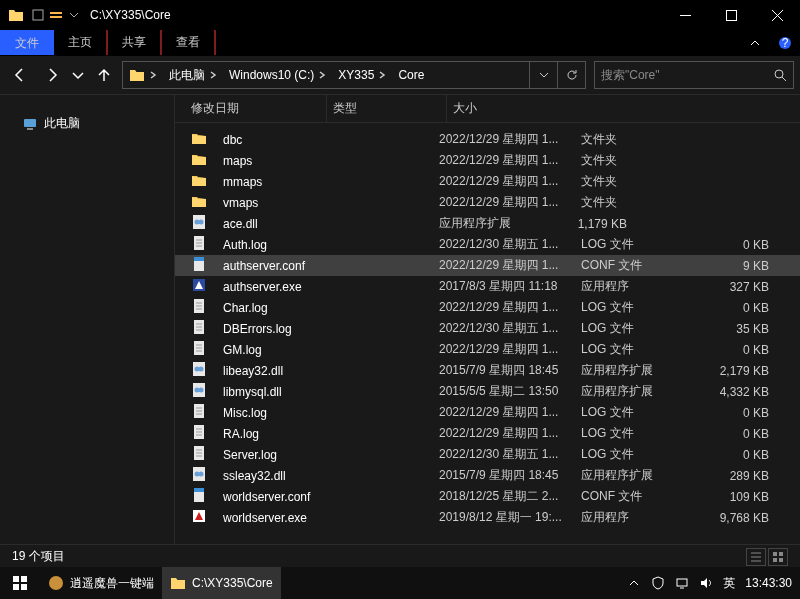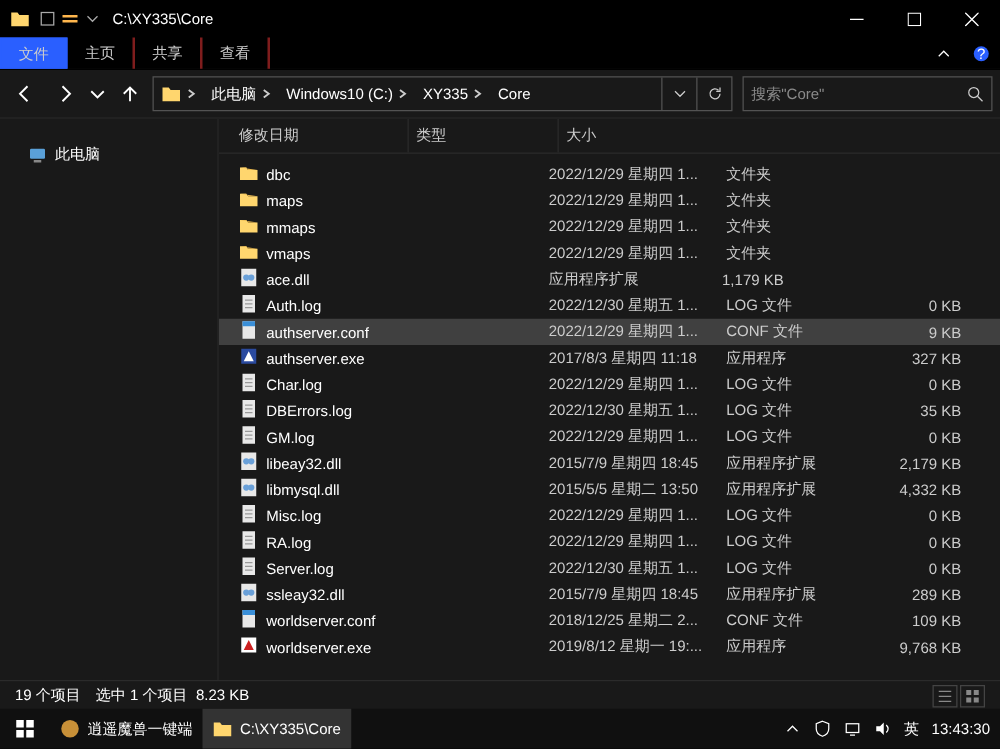--- a/index.html
+++ b/index.html
@@ -32,26 +32,26 @@
 .content{display:flex;height:449px}
 .nav{width:175px;background:#191919;border-right:1px solid #2b2b2b;padding-top:18px}
 .navitem{display:flex;align-items:center;padding:2px 8px 2px 22px;gap:6px;color:#ccc}
 .main{flex:1;background:#191919;overflow:hidden}
 .cols{display:flex;height:28px;padding-left:10px;border-bottom:1px solid #2b2b2b}
 .col{display:flex;align-items:center;color:#ccc;padding-left:6px;border-right:1px solid #2b2b2b}
 .c1{width:254px}.c2{width:142px}.c3{width:120px}.c4{width:80px;text-align:center;padding-right:12px;border-right:none}
 .rows{padding-top:6px}
 .row{display:flex;height:21px;align-items:center;padding-left:10px}
 .row.sel{background:#404040}
-.cell1{width:254px;display:flex;align-items:center;gap:6px;padding-left:6px}
+.cell1{width:254px;display:flex;align-items:center;gap:16px;padding-left:6px}
 .cell2{width:142px;color:#ccc;overflow:hidden;white-space:nowrap}
 .cell3{width:120px;color:#ccc}
 .cell4{width:80px;text-align:right;color:#ccc;padding-right:12px}
 .ficon{width:16px;height:16px;flex-shrink:0}
-.statusbar{height:24px;background:#191919;display:flex;align-items:center;padding:0 12px;gap:12px;color:#ccc;border-top:1px solid #2b2b2b}
+.statusbar{height:24px;background:#191919;display:flex;align-items:center;padding:0 12px;gap:24px;color:#ccc;border-top:1px solid #2b2b2b}
 .statusbar .viewbtns{margin-left:auto;display:flex;gap:2px}
 .statusbar .viewbtns div{width:20px;height:18px;display:flex;align-items:center;justify-content:center;border:1px solid #444}
 .taskbar{height:32px;background:#101010;display:flex;align-items:center;position:absolute;bottom:0;left:0;right:0}
 .taskbar .start{width:40px;height:32px;display:flex;align-items:center;justify-content:center}
 .taskbar .tbitem{height:32px;display:flex;align-items:center;padding:0 8px;gap:6px;color:#fff}
 .taskbar .tbitem.selected{background:#333}
 .tray{margin-left:auto;display:flex;align-items:center;gap:10px;padding-right:8px}
 .tray svg{width:14px;height:14px}
 svg.pc{fill:#ccc}
 </style>
@@ -433,21 +433,20 @@
           <div class="cell2">2019/8/12 星期一 19:...</div>
           <div class="cell3">应用程序</div>
           <div class="cell4">9,768 KB</div>
         </div>
       </div>
   </div>
 </div>
 
 <div class="statusbar">
   <span>19 个项目</span>
-  <span><span>选中 1 个项目</span>&nbsp;&nbsp;<span>8.23 KB</span></span>
   <div class="viewbtns">
     <div>
         <svg width="12" height="12" viewBox="0 0 12 12">
           <path d="M1 2h10M1 6h10M1 10h10" stroke="#888"></path>
         </svg>
       </div>
     <div>
         <svg width="12" height="12" viewBox="0 0 12 12">
           <rect x="1" y="1" width="4" height="4" fill="#888"></rect>
           <rect x="7" y="1" width="4" height="4" fill="#888"></rect>

